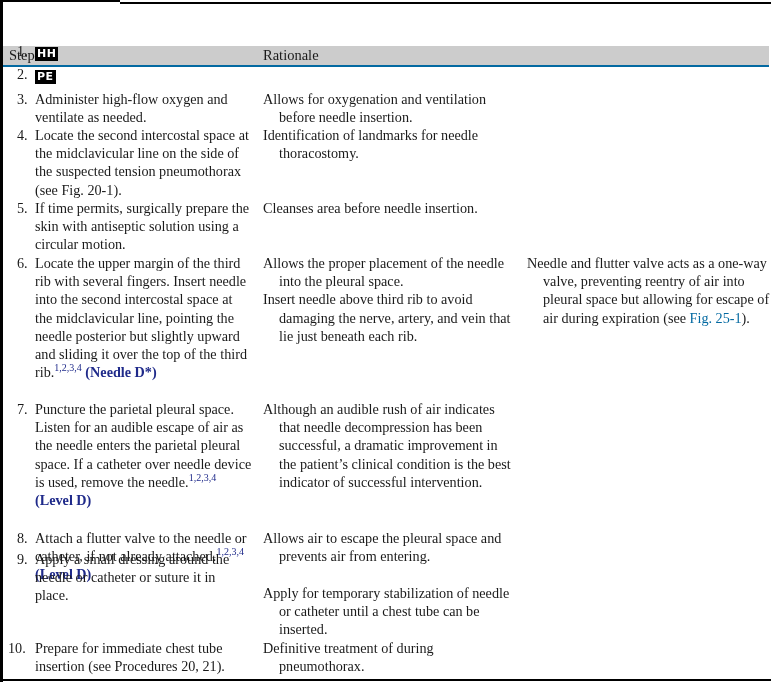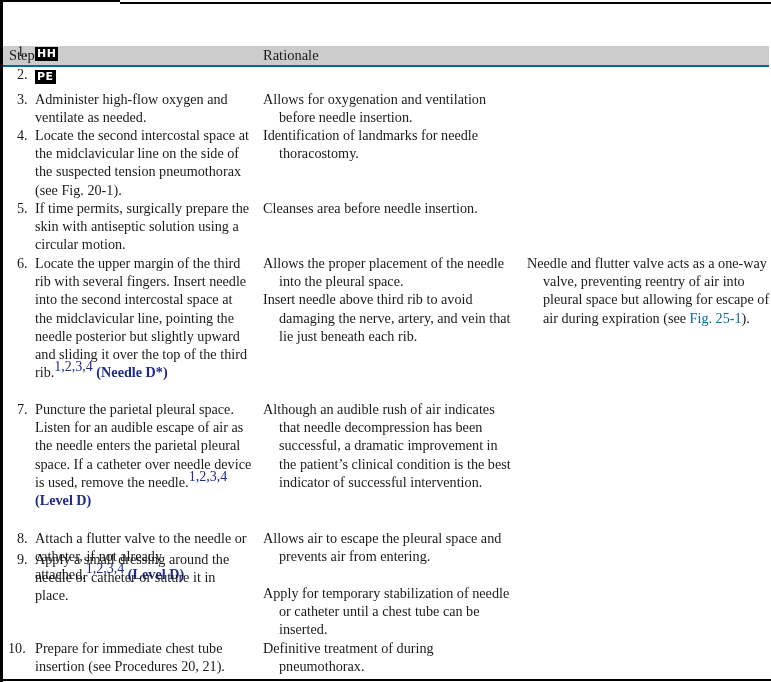--- a/index.html
+++ b/index.html
@@ -23,21 +23,21 @@
 
     .cell { position: absolute; line-height: 18.2px; margin-top: 12px; }
     .step { left: 0; width: 252px; padding-left: 35px; text-indent: -18px; box-sizing: border-box; }
     .step .num { display: inline-block; width: 18px; text-indent: 0; }
     .step.two-digit { padding-left: 35px; text-indent: -27px; }
     .step.two-digit .num { width: 27px; }
     .rat { left: 263px; width: 250px; padding-left: 16px; text-indent: -16px; box-sizing: border-box; }
     .spec { left: 527px; width: 244px; padding-left: 16px; text-indent: -16px; box-sizing: border-box; }
     .link { color: #0369a1; }
     .level { color: #1f2a8a; font-weight: bold; }
-    sup { font-size: 14px; color: #1f2a8a; line-height: 0; }
+    sup { font-size: 10px; color: #1f2a8a; line-height: 0; }
     .badge {
       display: inline-block; background: #000; color: #fff;
       font-family: "DejaVu Sans", sans-serif; font-weight: bold;
       font-size: 11px; line-height: 14px; padding: 0 2px; letter-spacing: 0.5px;
       text-indent: 0; vertical-align: -1px;
     }
   </style>
 </head>
 <body>
 

